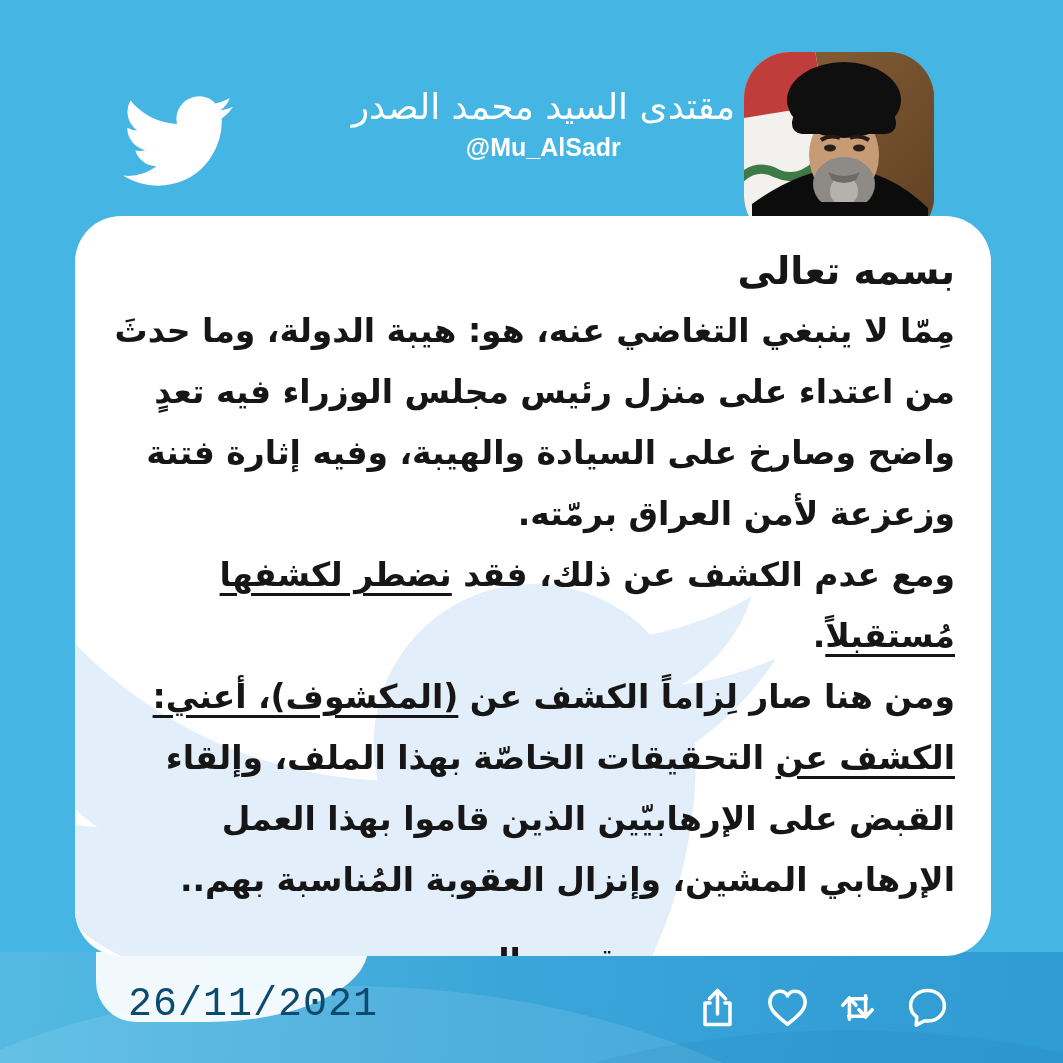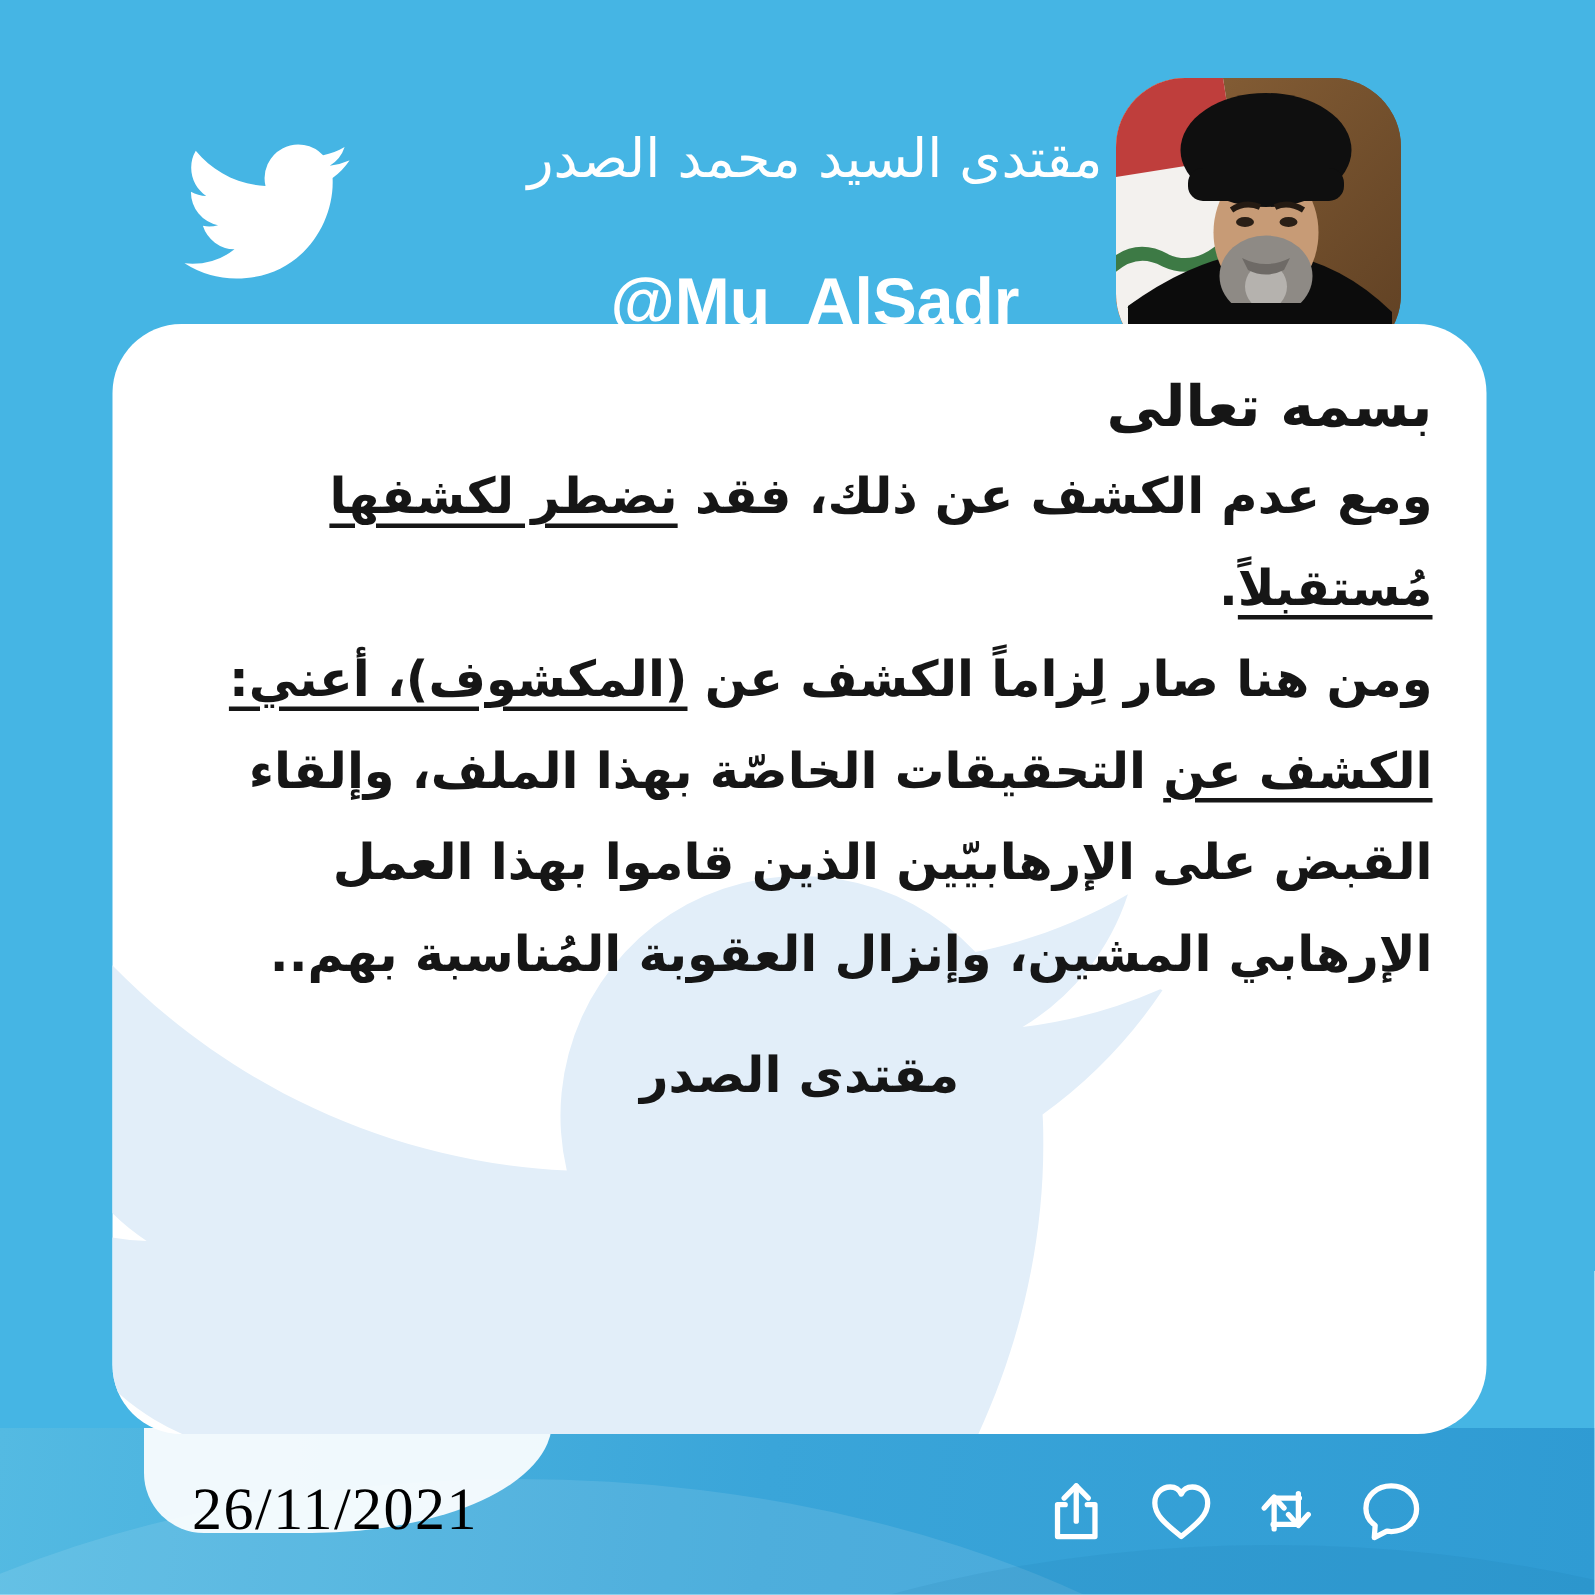--- a/index.html
+++ b/index.html
@@ -30,23 +30,22 @@
   
   .logo{position:absolute;left:112px;top:86px;width:132px;height:110px;}
   .logo svg{width:100%;height:100%;fill:#ffffff;}
   .who{
     position:absolute;top:84px;right:328px;
     display:flex;flex-direction:column;align-items:center;gap:4px;
     color:#ffffff;text-align:center;
   }
   .name{font-size:36px;font-weight:400;line-height:1.25;white-space:nowrap;}
   .handle{
-    font-size:44px;font-weight:700;
+    font-size:25px;font-weight:700;
     font-family:"Liberation Sans","DejaVu Sans",sans-serif;
-    margin-top:44px;
   }
   .avatar{
     position:absolute;left:744px;top:52px;width:190px;height:190px;
     border-radius:46px;overflow:hidden;background:#7a5533;
   }
   
   .card{
     position:absolute;left:75px;top:216px;width:916px;height:740px;
     background:#ffffff;border-radius:46px;overflow:hidden;
   }
@@ -60,22 +59,22 @@
   .basmala{font-size:38px;font-weight:900;margin:0 0 4px 0;line-height:58px;}
   .tweet-body p{margin:0;}
   .u{
     text-decoration:underline;
     text-decoration-thickness:2.5px;
     text-underline-offset:7px;
   }
   .sig{text-align:center;margin-top:20px !important;}
   
   .date{
-    position:absolute;left:128px;top:982px;color:#000000;
-    font-size:40px;font-family:Liberation Serif, serif;
+    position:absolute;left:128px;top:982px;color:#0c4a6e;
+    font-size:40px;font-family:Liberation Mono, monospace;
     letter-spacing:1px;
   }
   .actions{position:absolute;left:694px;top:984px;display:flex;gap:23px;}
   .actions .ic{width:47px;height:47px;}
   .actions svg{width:100%;height:100%;}
   .stroke-ic{fill:none;stroke:#ffffff;stroke-width:2.4;stroke-linecap:round;stroke-linejoin:round;}
 </style>
 </head>
 <body>
 
@@ -126,20 +125,21 @@
 </div>
 
 <div class="card">
   <div class="watermark">
     <svg viewBox="0 0 24 24" aria-hidden="true">
         <path d="M23.953 4.57a10 10 0 01-2.825.775 4.958 4.958 0 002.163-2.723c-.951.555-2.005.959-3.127 1.184a4.92 4.92 0 00-8.384 4.482C7.69 8.095 4.067 6.13 1.64 3.162a4.822 4.822 0 00-.666 2.475c0 1.71.87 3.213 2.188 4.096a4.904 4.904 0 01-2.228-.616v.06a4.923 4.923 0 003.946 4.827 4.996 4.996 0 01-2.212.085 4.936 4.936 0 004.604 3.417 9.867 9.867 0 01-6.102 2.105c-.39 0-.779-.023-1.17-.067a13.995 13.995 0 007.557 2.209c9.053 0 13.998-7.496 13.998-13.985 0-.21 0-.42-.015-.63A9.935 9.935 0 0024 4.59z"></path>
       </svg>
   </div>
   <div class="tweet-body" dir="rtl">
     <p class="basmala">بسمه تعالى</p>
+    <p><span>مِمّا لا ينبغي التغاضي عنه، هو: هيبة الدولة، وما حدثَ من اعتداء على منزل رئيس مجلس الوزراء فيه تعدٍ واضح وصارخ على السيادة والهيبة، وفيه إثارة فتنة وزعزعة لأمن العراق برمّته.</span></p>
     <p><span>ومع عدم الكشف عن ذلك، فقد </span><span class="u">نضطر لكشفها مُستقبلاً</span><span>.</span></p>
     <p><span>ومن هنا صار لِزاماً الكشف عن </span><span class="u">(المكشوف)، أعني: الكشف عن</span><span> التحقيقات الخاصّة بهذا الملف، وإلقاء القبض على الإرهابيّين الذين قاموا بهذا العمل الإرهابي المشين، وإنزال العقوبة المُناسبة بهم..</span></p>
     <p class="sig">مقتدى الصدر</p>
   </div>
 </div>
 
 <div class="date">26/11/2021</div>
 
 <div class="actions">
   <div class="ic">

